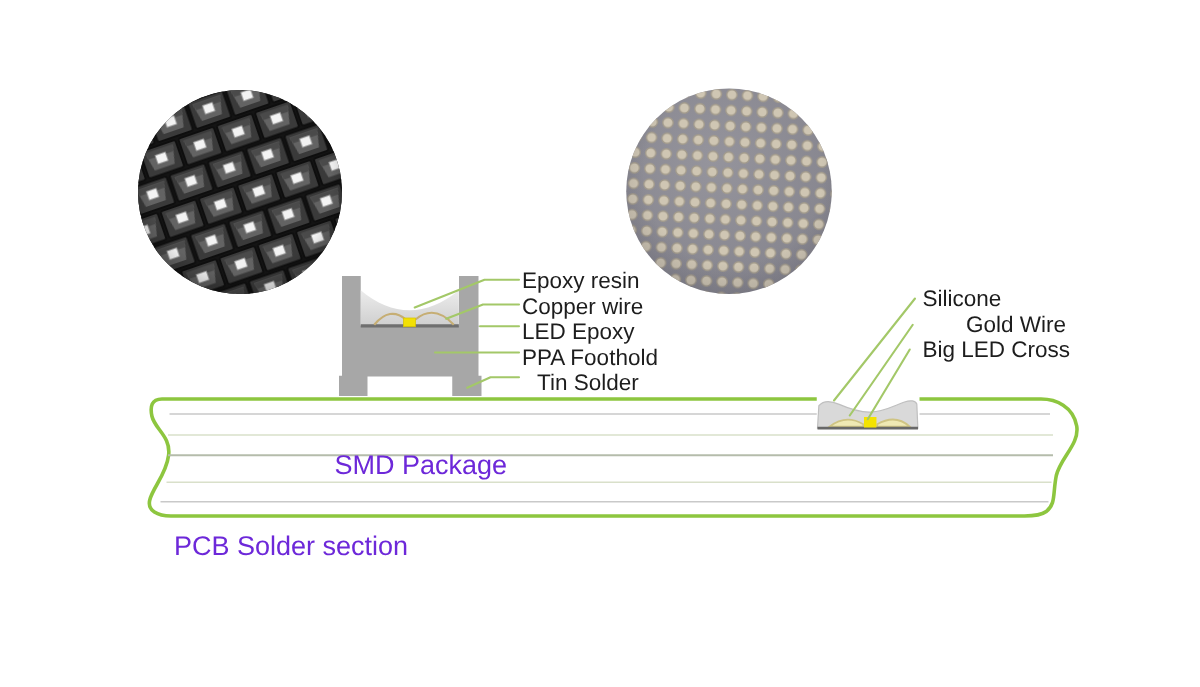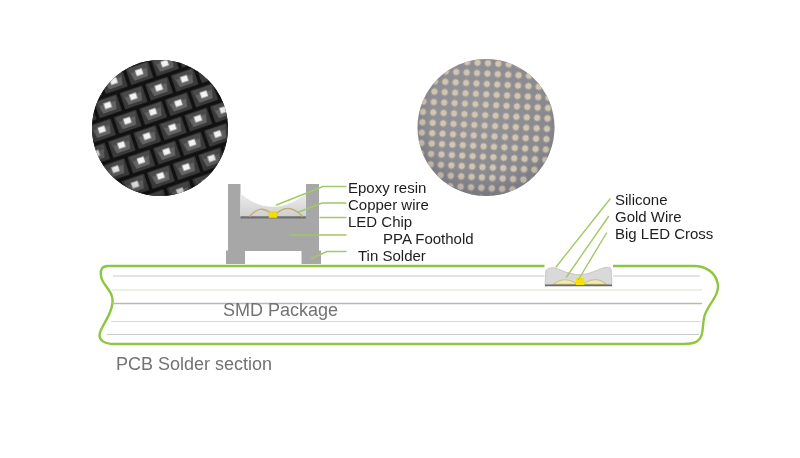--- a/index.html
+++ b/index.html
@@ -6,21 +6,21 @@
   .stage {
     position:relative; width:800px; height:374px; background:#ffffff;
     font-family:"Liberation Sans", sans-serif; overflow:hidden;
   }
   .stage svg { position:absolute; left:0; top:0; }
   .inset { position:absolute; }
   .lbl {
     position:absolute; color:#1d1d1d; white-space:nowrap;
     font:15px/17px "Liberation Sans", sans-serif;
   }
-  .lbl-big { font:18px/20px "Liberation Sans", sans-serif; color:#737373; }
+  .lbl-big { font:18px/20px "Liberation Sans", sans-serif; color:#6d28d9; }
   .smd-lbl { left:348px; }
   .cob-lbl { left:615px; }
 </style>
 </head>
 <body>
 
 <div class="stage">
 
   <svg class="inset" style="left:91px; top:59px;" width="138" height="138" viewBox="0 0 138 138">
     <defs>
@@ -129,24 +129,24 @@
 
     <g fill="none" stroke="#a3c868" stroke-width="1.4" stroke-linecap="round">
       <line x1="610" y1="199" x2="556" y2="267"></line>
       <line x1="608.5" y1="216.5" x2="566.5" y2="277"></line>
       <line x1="606.5" y1="233" x2="578.5" y2="279.5"></line>
     </g>
   </svg>
 
   <div class="lbl smd-lbl" style="top:179px;">Epoxy resin</div>
   <div class="lbl smd-lbl" style="top:196px;text-align:center;">Copper wire</div>
-  <div class="lbl smd-lbl" style="top:213px;">LED Chip</div>
-  <div class="lbl smd-lbl" style="top:230px;margin-left:35px;">PPA Foothold</div>
+  <div class="lbl smd-lbl" style="top:213px;">LED Epoxy</div>
+  <div class="lbl smd-lbl" style="top:230px;">PPA Foothold</div>
   <div class="lbl smd-lbl" style="top:247px;margin-left:10px;">Tin Solder</div>
 
   <div class="lbl cob-lbl" style="top:191px;">Silicone</div>
-  <div class="lbl cob-lbl" style="top:208px;">Gold Wire</div>
+  <div class="lbl cob-lbl" style="top:208px;margin-left:29px;">Gold Wire</div>
   <div class="lbl cob-lbl" style="top:225px;">Big LED Cross</div>
 
   <div class="lbl lbl-big" style="left:223px; top:300px;">SMD Package</div>
   <div class="lbl lbl-big" style="left:116px; top:354px;">PCB Solder section</div>
 
 </div>
 
 </body></html>

